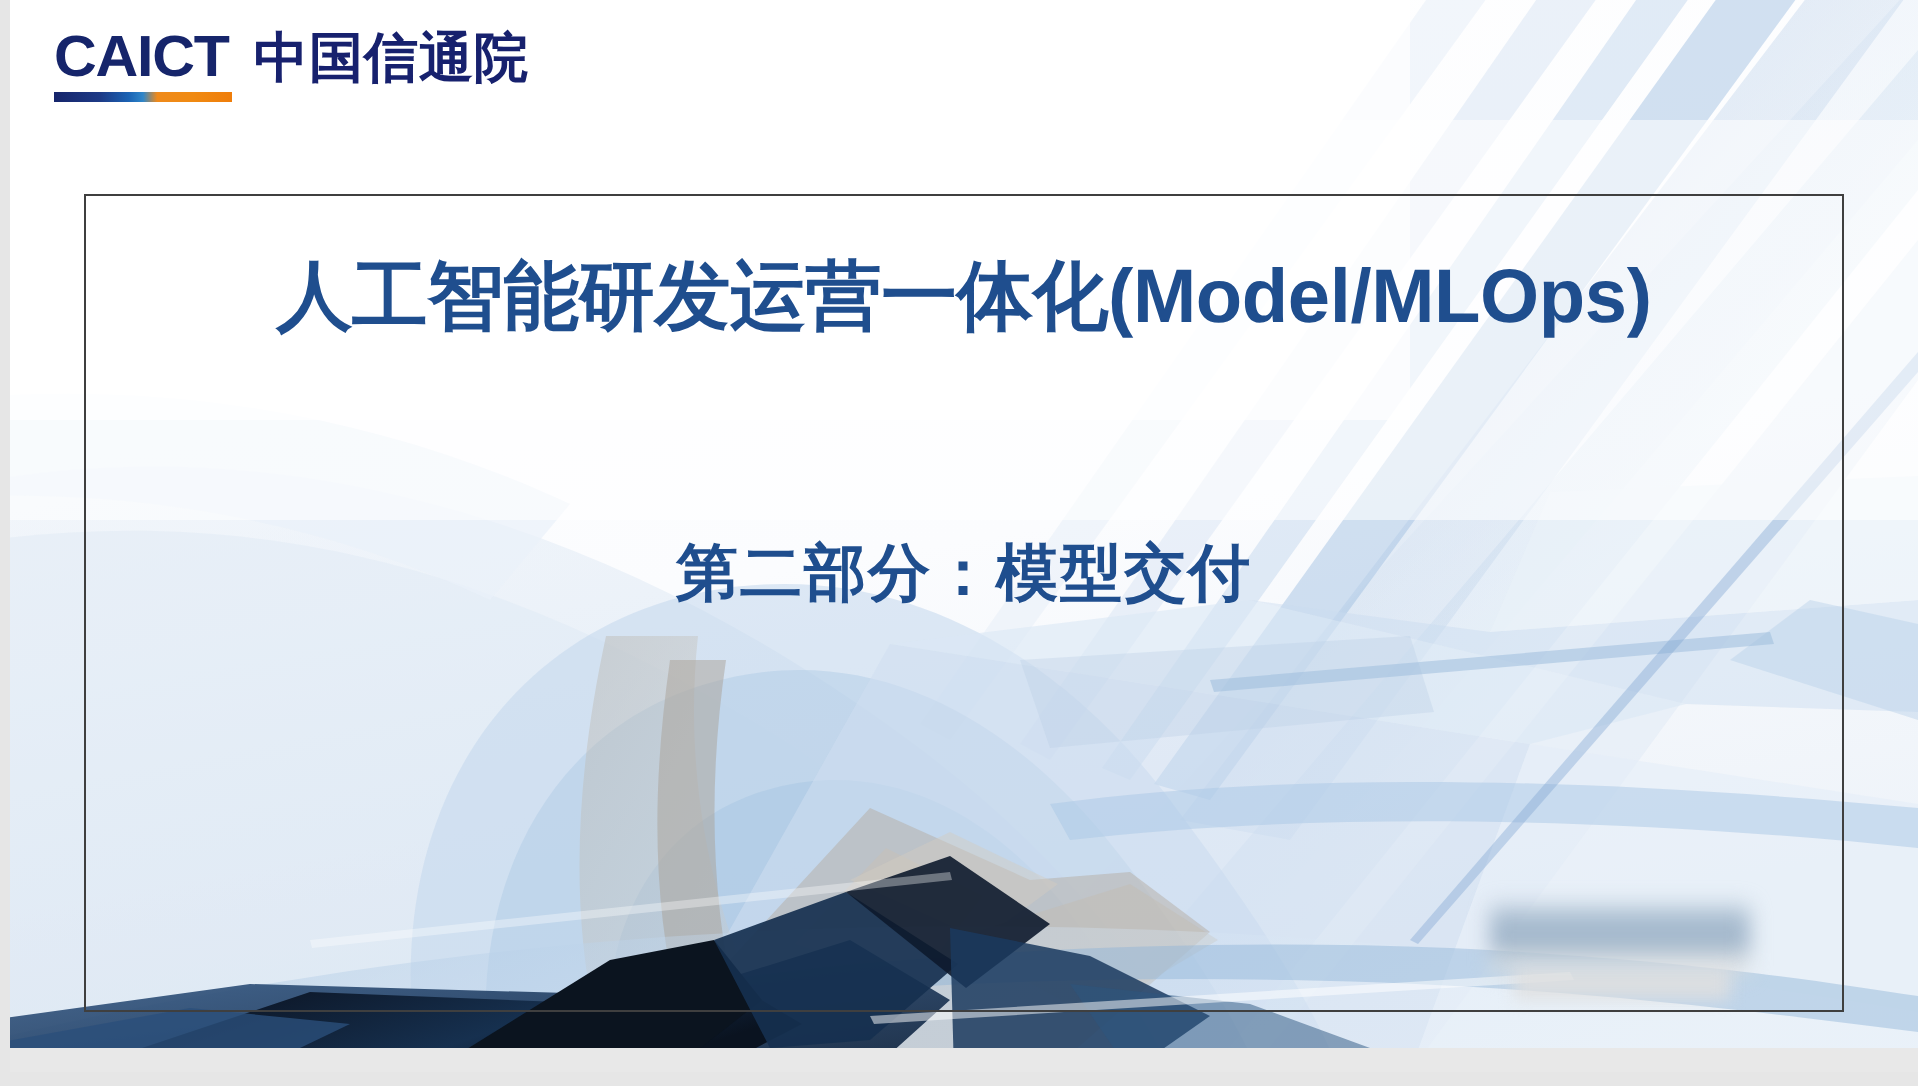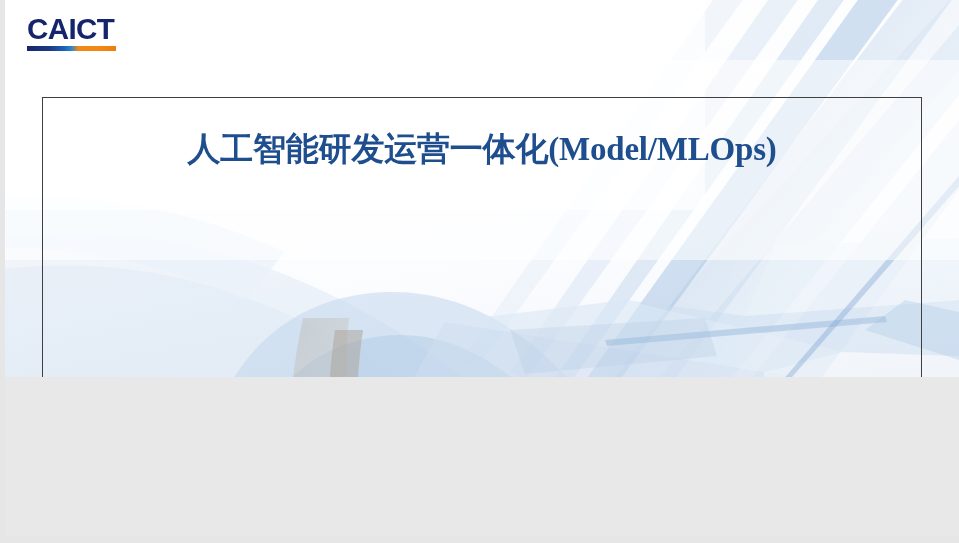--- a/index.html
+++ b/index.html
@@ -13,21 +13,21 @@
     overflow: hidden;
     font-family: "Liberation Sans", "DejaVu Sans", sans-serif;
   }
 
   
   #slide {
     position: absolute;
     left: 5px;
     top: 0px;
     width: 954px;
-    height: 377px;
+    height: 524px;
     background: #86efac;
     overflow: hidden;
   }
 
   
   .bg-layer {
     position: absolute;
     left: 0; top: 0;
     width: 954px;
     height: 536px;
@@ -95,23 +95,23 @@
   
   #title-block {
     position: absolute;
     left: 37px;
     top: 128px;
     width: 880px;
     text-align: center;
     z-index: 35;
   }
   .title-line {
-    font-family: Liberation Serif, serif;
+    font-family: Liberation Sans, sans-serif;
     font-weight: bold;
-    font-size: 33px;
+    font-size: 38px;
     line-height: 43px;
     color: #1f4e8e;
     letter-spacing: -0.2px;
     white-space: nowrap;
   }
 
   #subtitle-block {
     position: absolute;
     left: 37px;
     top: 266px;
@@ -309,27 +309,31 @@
         <rect x="0" y="0" width="700" height="210" fill="#ffffff" opacity="0.7"></rect>
       </g>
     </svg>
   </div>
 
   <div id="logo">
     <div id="logo-mark">
       <span id="logo-acronym">CAICT</span>
       <span id="logo-underline"></span>
     </div>
+    <span id="logo-cn">中国信通院</span>
   </div>
 
   <div id="content-frame"></div>
 
   <div id="title-block">
     <div class="title-line">人工智能研发运营一体化(Model/MLOps)</div>
   </div>
 
+  <div id="subtitle-block">
+    <div id="subtitle-text">第二部分：模型交付</div>
+  </div>
 
   <div id="blur-box"></div>
   <div id="blur-box-2"></div>
 
 </div>
 
 <div id="bottom-band"></div>
 
 </body></html>

